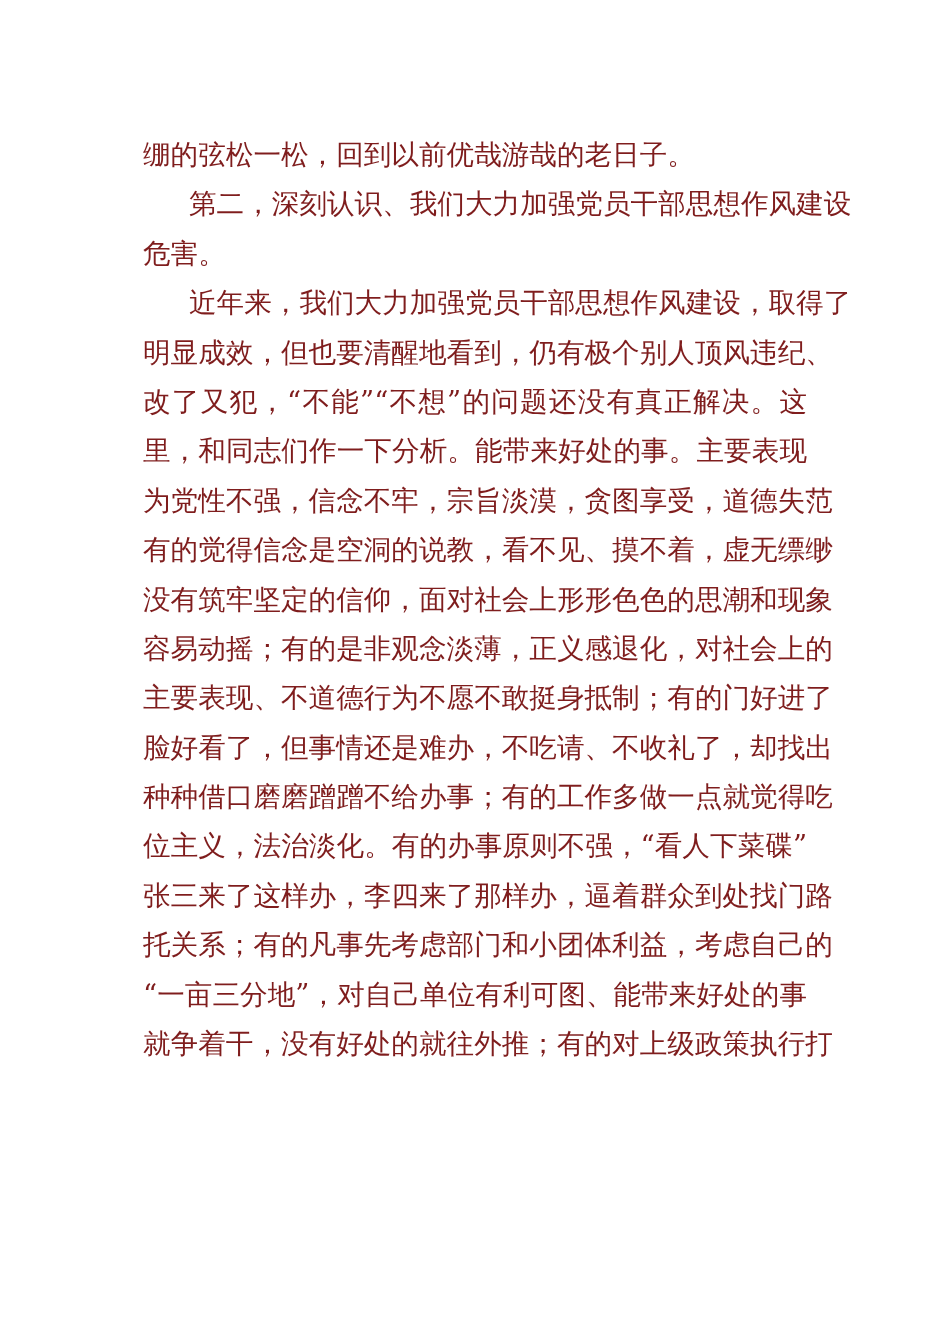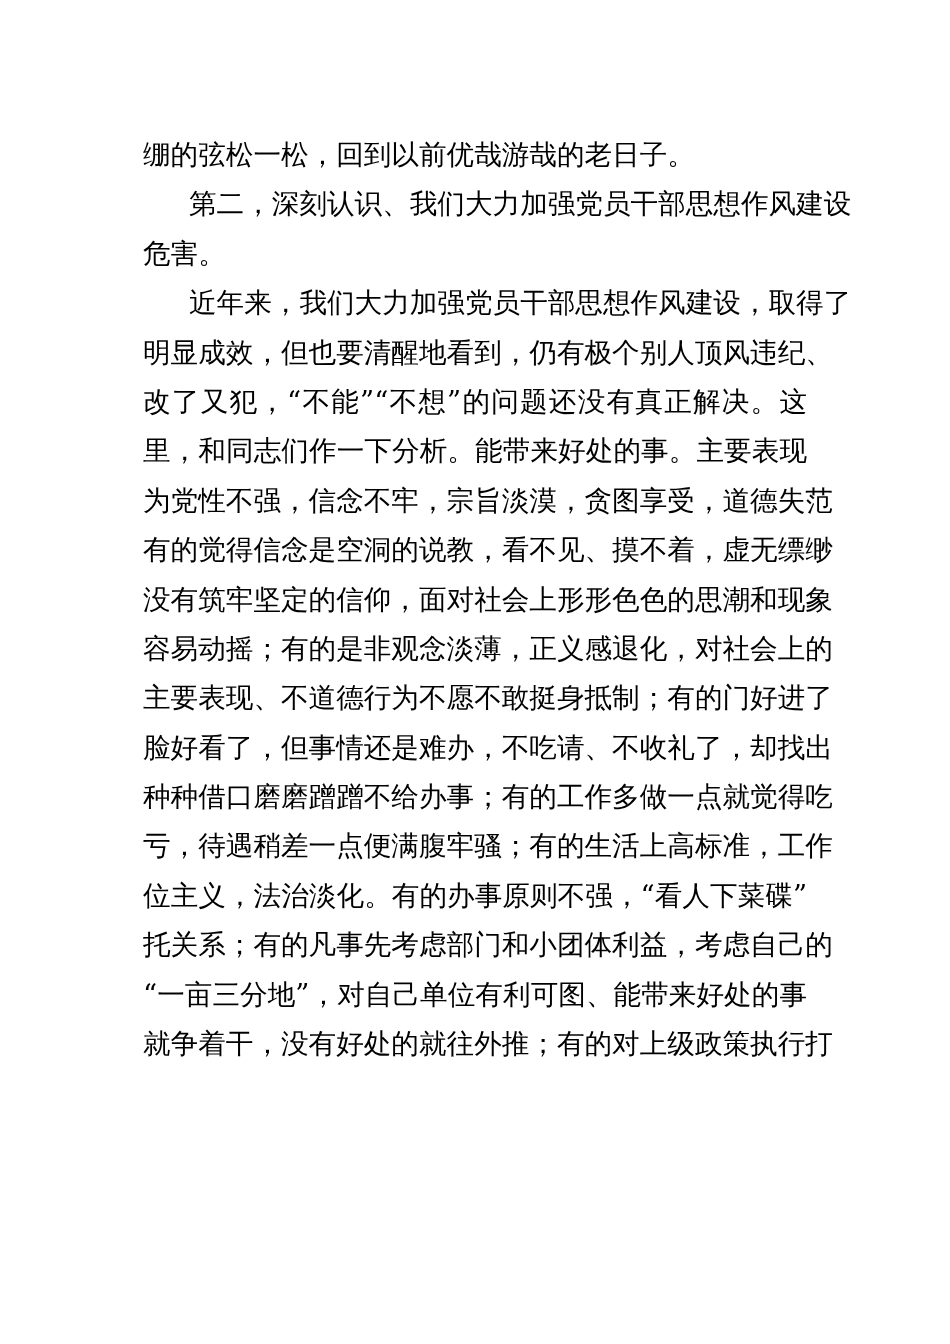--- a/index.html
+++ b/index.html
@@ -4,21 +4,21 @@
 <style>
   html, body { margin: 0; padding: 0; background: #ffffff; }
   body { width: 950px; height: 1344px; position: relative; overflow: hidden; }
   .page {
     position: absolute;
     left: 143px;
     top: 130px;
     width: 664px;
     font-family: "DejaVu Serif", "Liberation Serif", serif;
     font-size: 27.6px;
-    color: #000000;
+    color: #7f1d1d;
   }
   .line {
     height: 49.4px;
     line-height: 49.4px;
     white-space: nowrap;
     overflow: visible;
     text-align: justify;
     text-align-last: justify;
     letter-spacing: 0;
   }
@@ -36,18 +36,18 @@
   <div class="line">明显成效，但也要清醒地看到，仍有极个别人顶风违纪、</div>
   <div class="line">改了又犯，“不能”“不想”的问题还没有真正解决。这</div>
   <div class="line">里，和同志们作一下分析。能带来好处的事。主要表现</div>
   <div class="line">为党性不强，信念不牢，宗旨淡漠，贪图享受，道德失范</div>
   <div class="line">有的觉得信念是空洞的说教，看不见、摸不着，虚无缥缈</div>
   <div class="line">没有筑牢坚定的信仰，面对社会上形形色色的思潮和现象</div>
   <div class="line">容易动摇；有的是非观念淡薄，正义感退化，对社会上的</div>
   <div class="line">主要表现、不道德行为不愿不敢挺身抵制；有的门好进了</div>
   <div class="line">脸好看了，但事情还是难办，不吃请、不收礼了，却找出</div>
   <div class="line">种种借口磨磨蹭蹭不给办事；有的工作多做一点就觉得吃</div>
-  <div class="line">亏，待遇稍差一点便满腹牢骚；有的生活上高标准，工作</div>
   <div class="line">位主义，法治淡化。有的办事原则不强，“看人下菜碟”</div>
+  <div class="line">张三来了这样办，李四来了那样办，逼着群众到处找门路</div>
   <div class="line">托关系；有的凡事先考虑部门和小团体利益，考虑自己的</div>
   <div class="line">“一亩三分地”，对自己单位有利可图、能带来好处的事</div>
   <div class="line">就争着干，没有好处的就往外推；有的对上级政策执行打</div>
 </div>
 
 </body></html>

